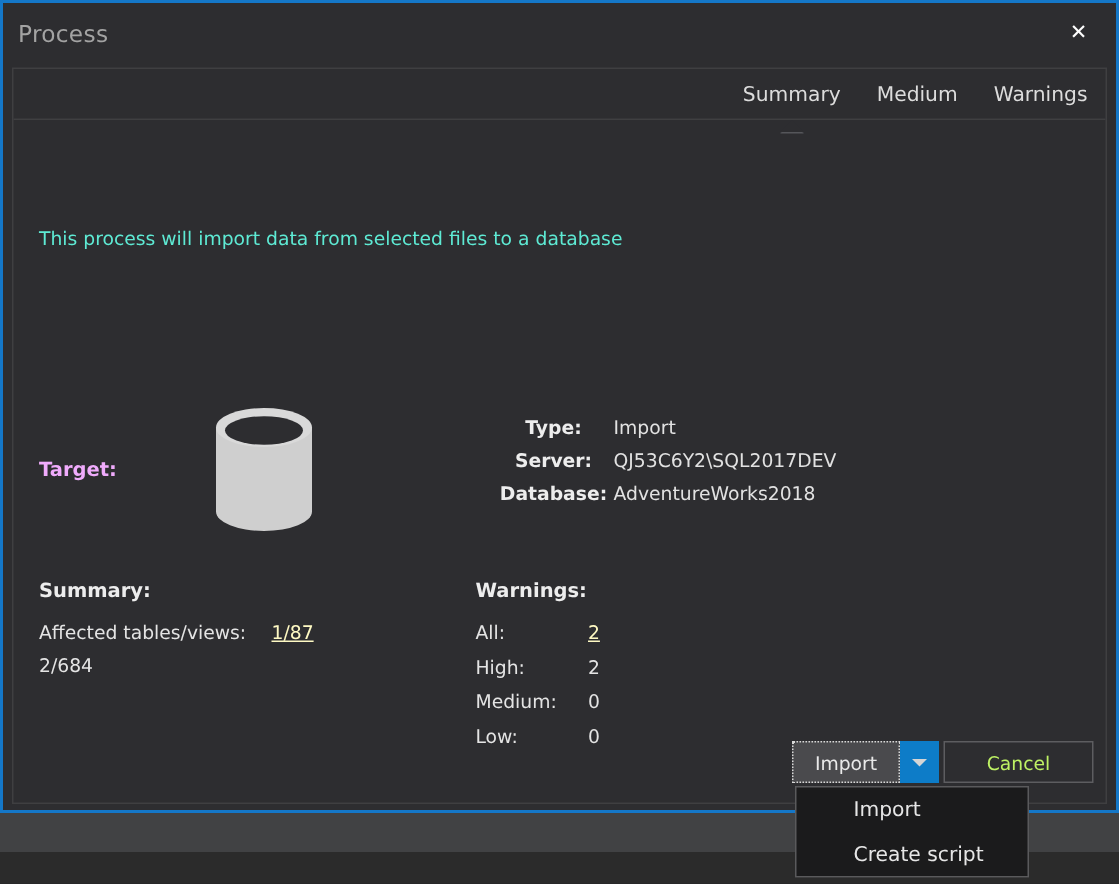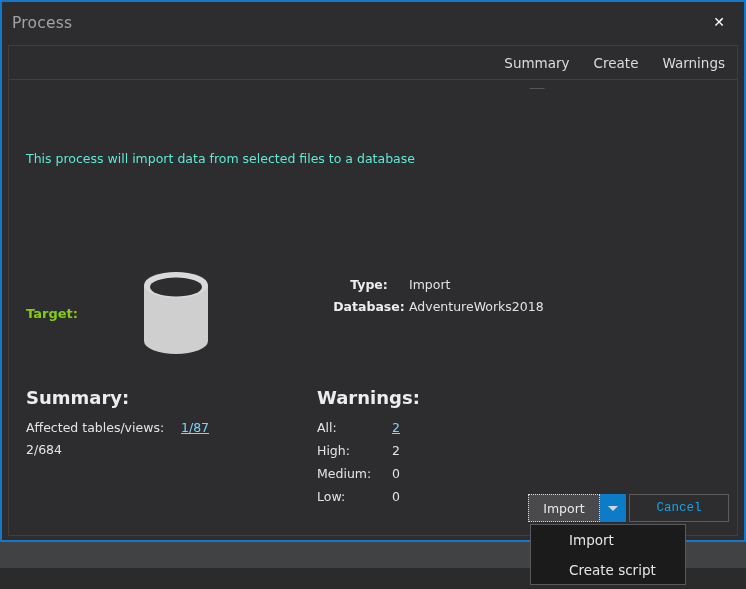--- a/index.html
+++ b/index.html
@@ -153,21 +153,21 @@
     color: #5eead4;
   }
 
   
   .target-label {
     position: absolute;
     left: 17px;
     top: 225px;
     font-size: 13px;
     font-weight: bold;
-    color: #84cc16;
+    color: #f0abfc;
   }
   .db-icon {
     position: absolute;
     left: 133px;
     top: 190px;
     width: 68px;
     height: 84px;
   }
 
   .kv-right {
@@ -195,21 +195,21 @@
   
   .summary-block {
     position: absolute;
     left: 17px;
     top: 306px;
     font-size: 12.5px;
     color: #e4e4e4;
   }
   .block-title {
     font-weight: bold;
-    font-size: 18px;
+    font-size: 13px;
     color: #ededed;
     margin-bottom: 12px;
   }
   .sum-row {
     display: flex;
     align-items: baseline;
     height: 22px;
   }
   .sum-key-a { width: 155px; }
   .sum-key-b { width: 130px; }
@@ -223,21 +223,21 @@
     color: #e4e4e4;
   }
   .warn-row {
     display: flex;
     align-items: baseline;
     height: 23px;
   }
   .warn-key { width: 75px; }
 
   .link {
-    color: #7dd3fc;
+    color: #fef9c3;
     text-decoration: underline;
     cursor: pointer;
     text-align: center;
   }
 
   
   .split-button {
     position: absolute;
     left: 528px;
     top: 494px;
@@ -274,27 +274,26 @@
   }
   .cancel-button {
     position: absolute;
     left: 629px;
     top: 494px;
     width: 100px;
     height: 28px;
     box-sizing: border-box;
     background: #2d2d30;
     border: 1px solid #5d5d60;
-    color: #0ea5e9;
+    color: #bef264;
     font-size: 12.5px;
     display: flex;
     align-items: center;
     justify-content: center;
     cursor: default;
-    font-family: Liberation Mono, monospace;
   }
 
   
   .dropdown-menu {
     position: absolute;
     left: 530px;
     top: 524px;
     width: 156px;
     height: 61px;
     box-sizing: border-box;
@@ -324,40 +323,44 @@
 
   <div class="titlebar">
     <div class="title-text">Process</div>
     <div class="close-btn">✕</div>
   </div>
 
   <div class="panel">
 
     <div class="tabbar">
       <div class="tab active">Summary</div>
-      <div class="tab">Create</div>
+      <div class="tab">Medium</div>
       <div class="tab">Warnings</div>
     </div>
 
     <div class="content">
 
       <div class="subheading">This process will import data from selected files to a database</div>
 
       <div class="target-label">Target:</div>
 
       <svg class="db-icon" viewBox="0 0 68 84">
         <path d="M2 14 L2 70 A32 13 0 0 0 66 70 L66 14 Z" fill="#cfcfcf"></path>
         <ellipse cx="34" cy="14" rx="32" ry="13" fill="#d9d9d9"></ellipse>
         <ellipse cx="34" cy="16" rx="26" ry="9.5" fill="#2d2d30"></ellipse>
       </svg>
 
       <div class="kv-right">
         <div class="kv-row">
           <span class="kv-key">Type:</span>
           <span class="kv-val">Import</span>
+        </div>
+        <div class="kv-row">
+          <span class="kv-key">Server:</span>
+          <span class="kv-val">QJ53C6Y2\SQL2017DEV</span>
         </div>
         <div class="kv-row">
           <span class="kv-key">Database:</span>
           <span class="kv-val">AdventureWorks2018</span>
         </div>
       </div>
 
       <div class="summary-block">
         <div class="block-title">Summary:</div>
         <div class="sum-row">

